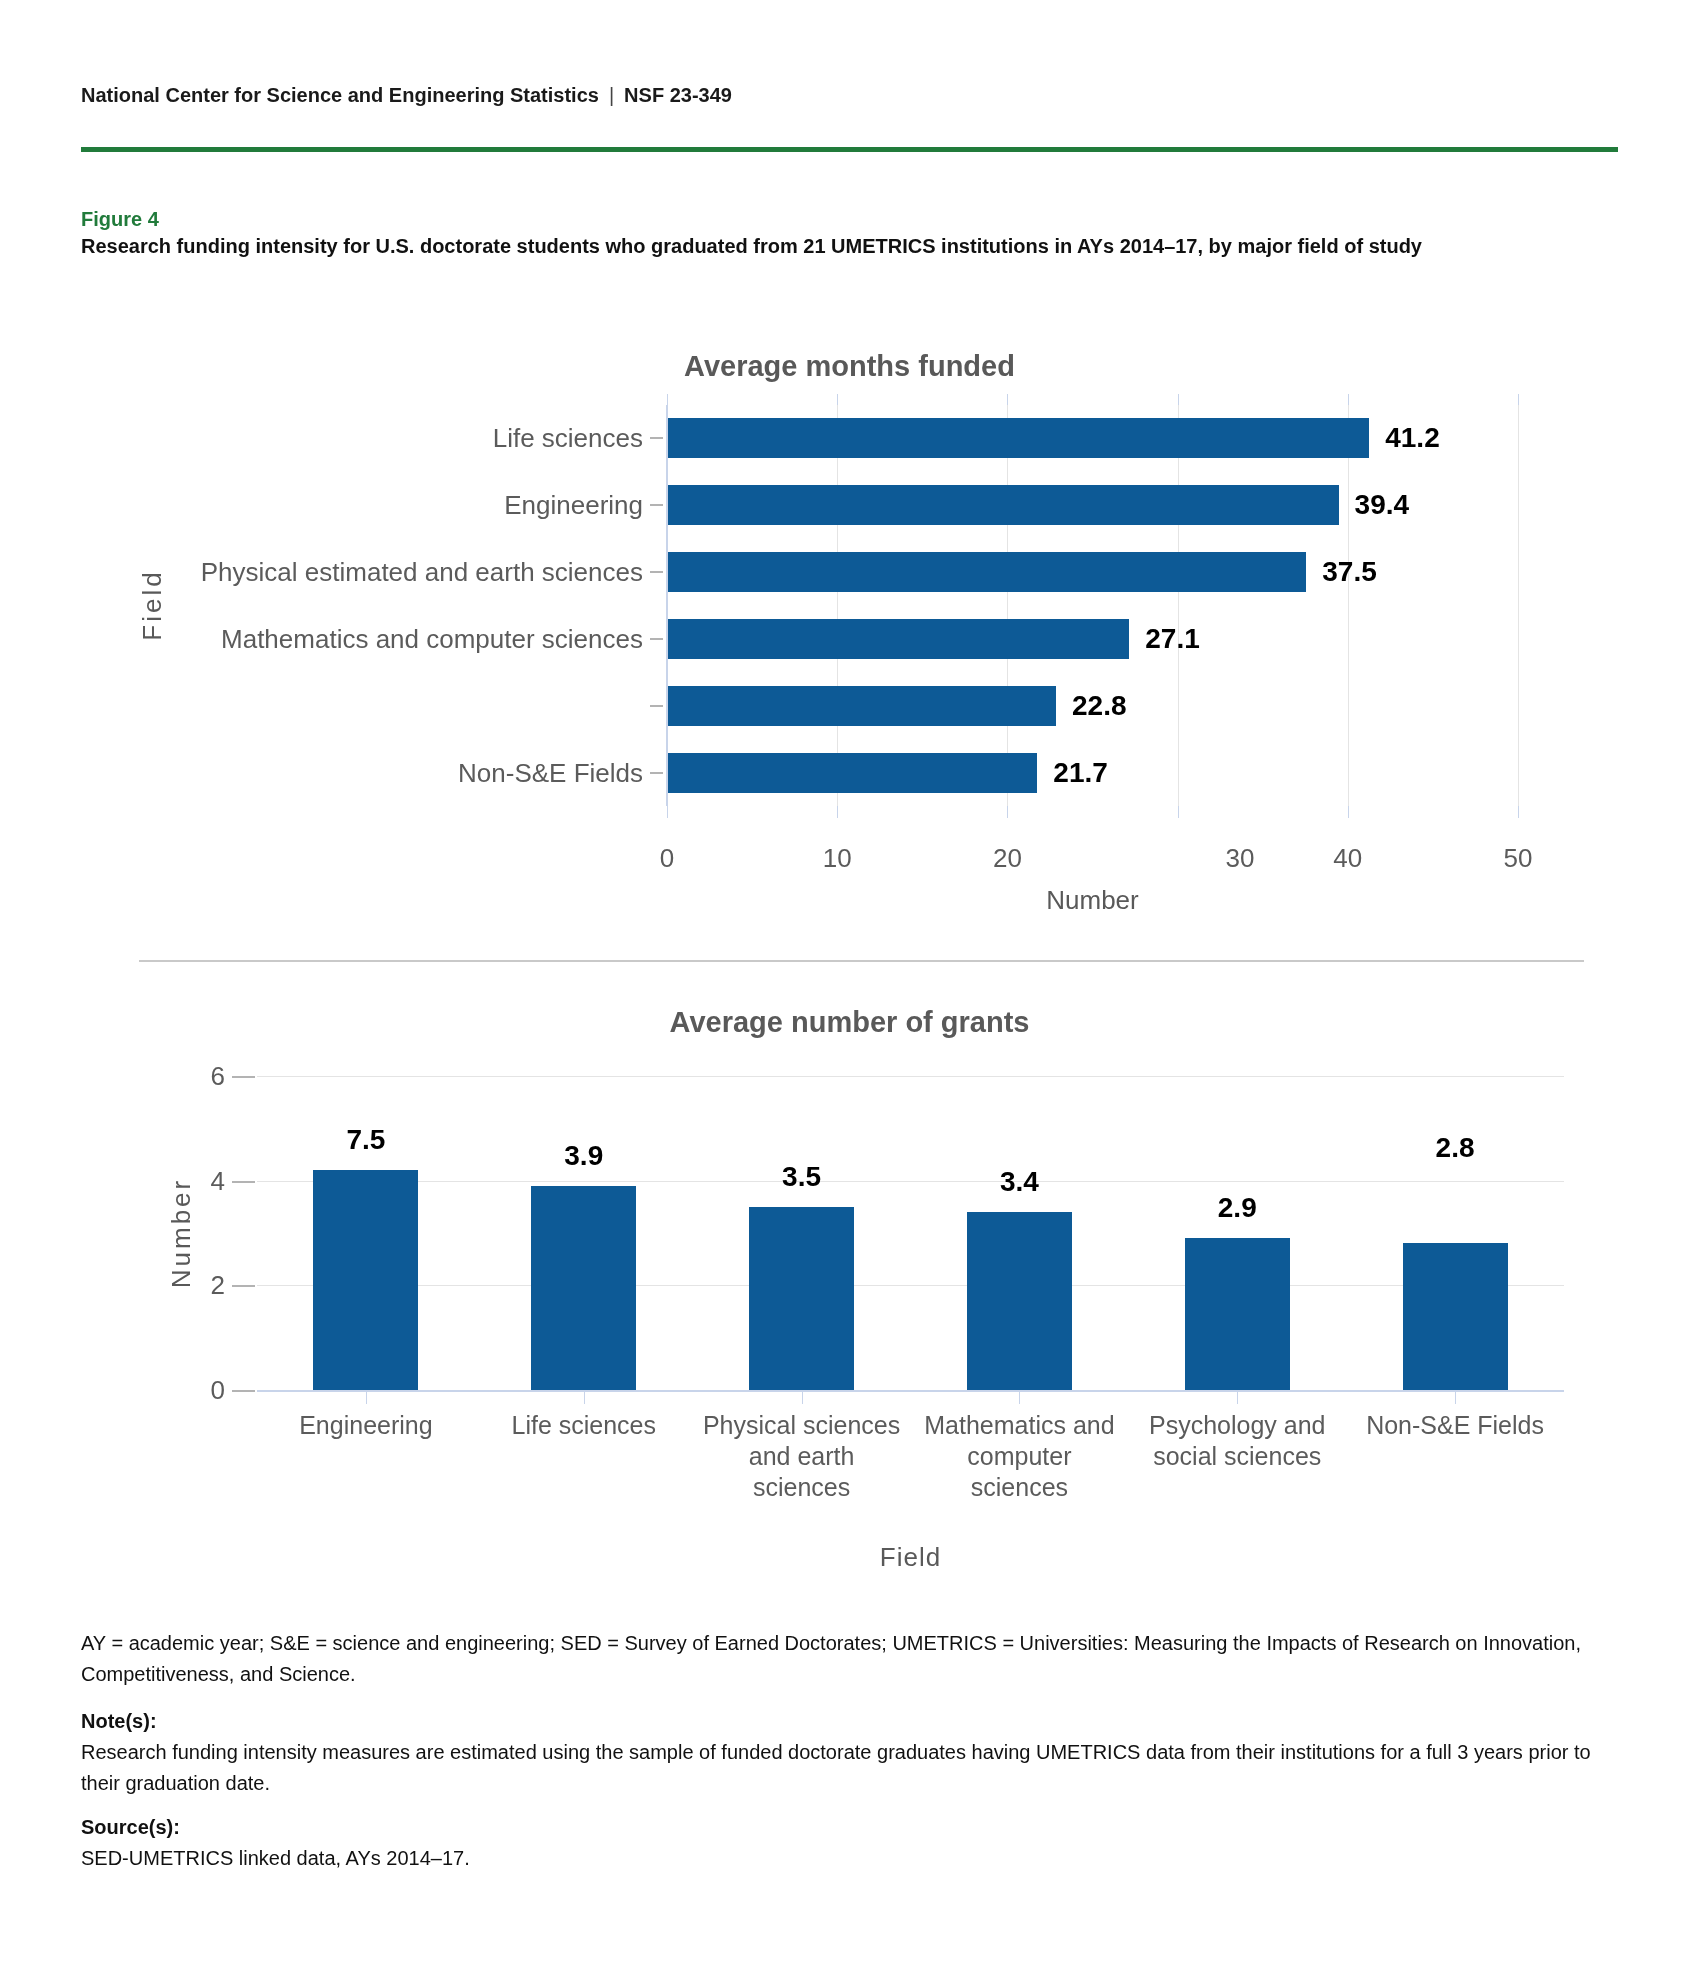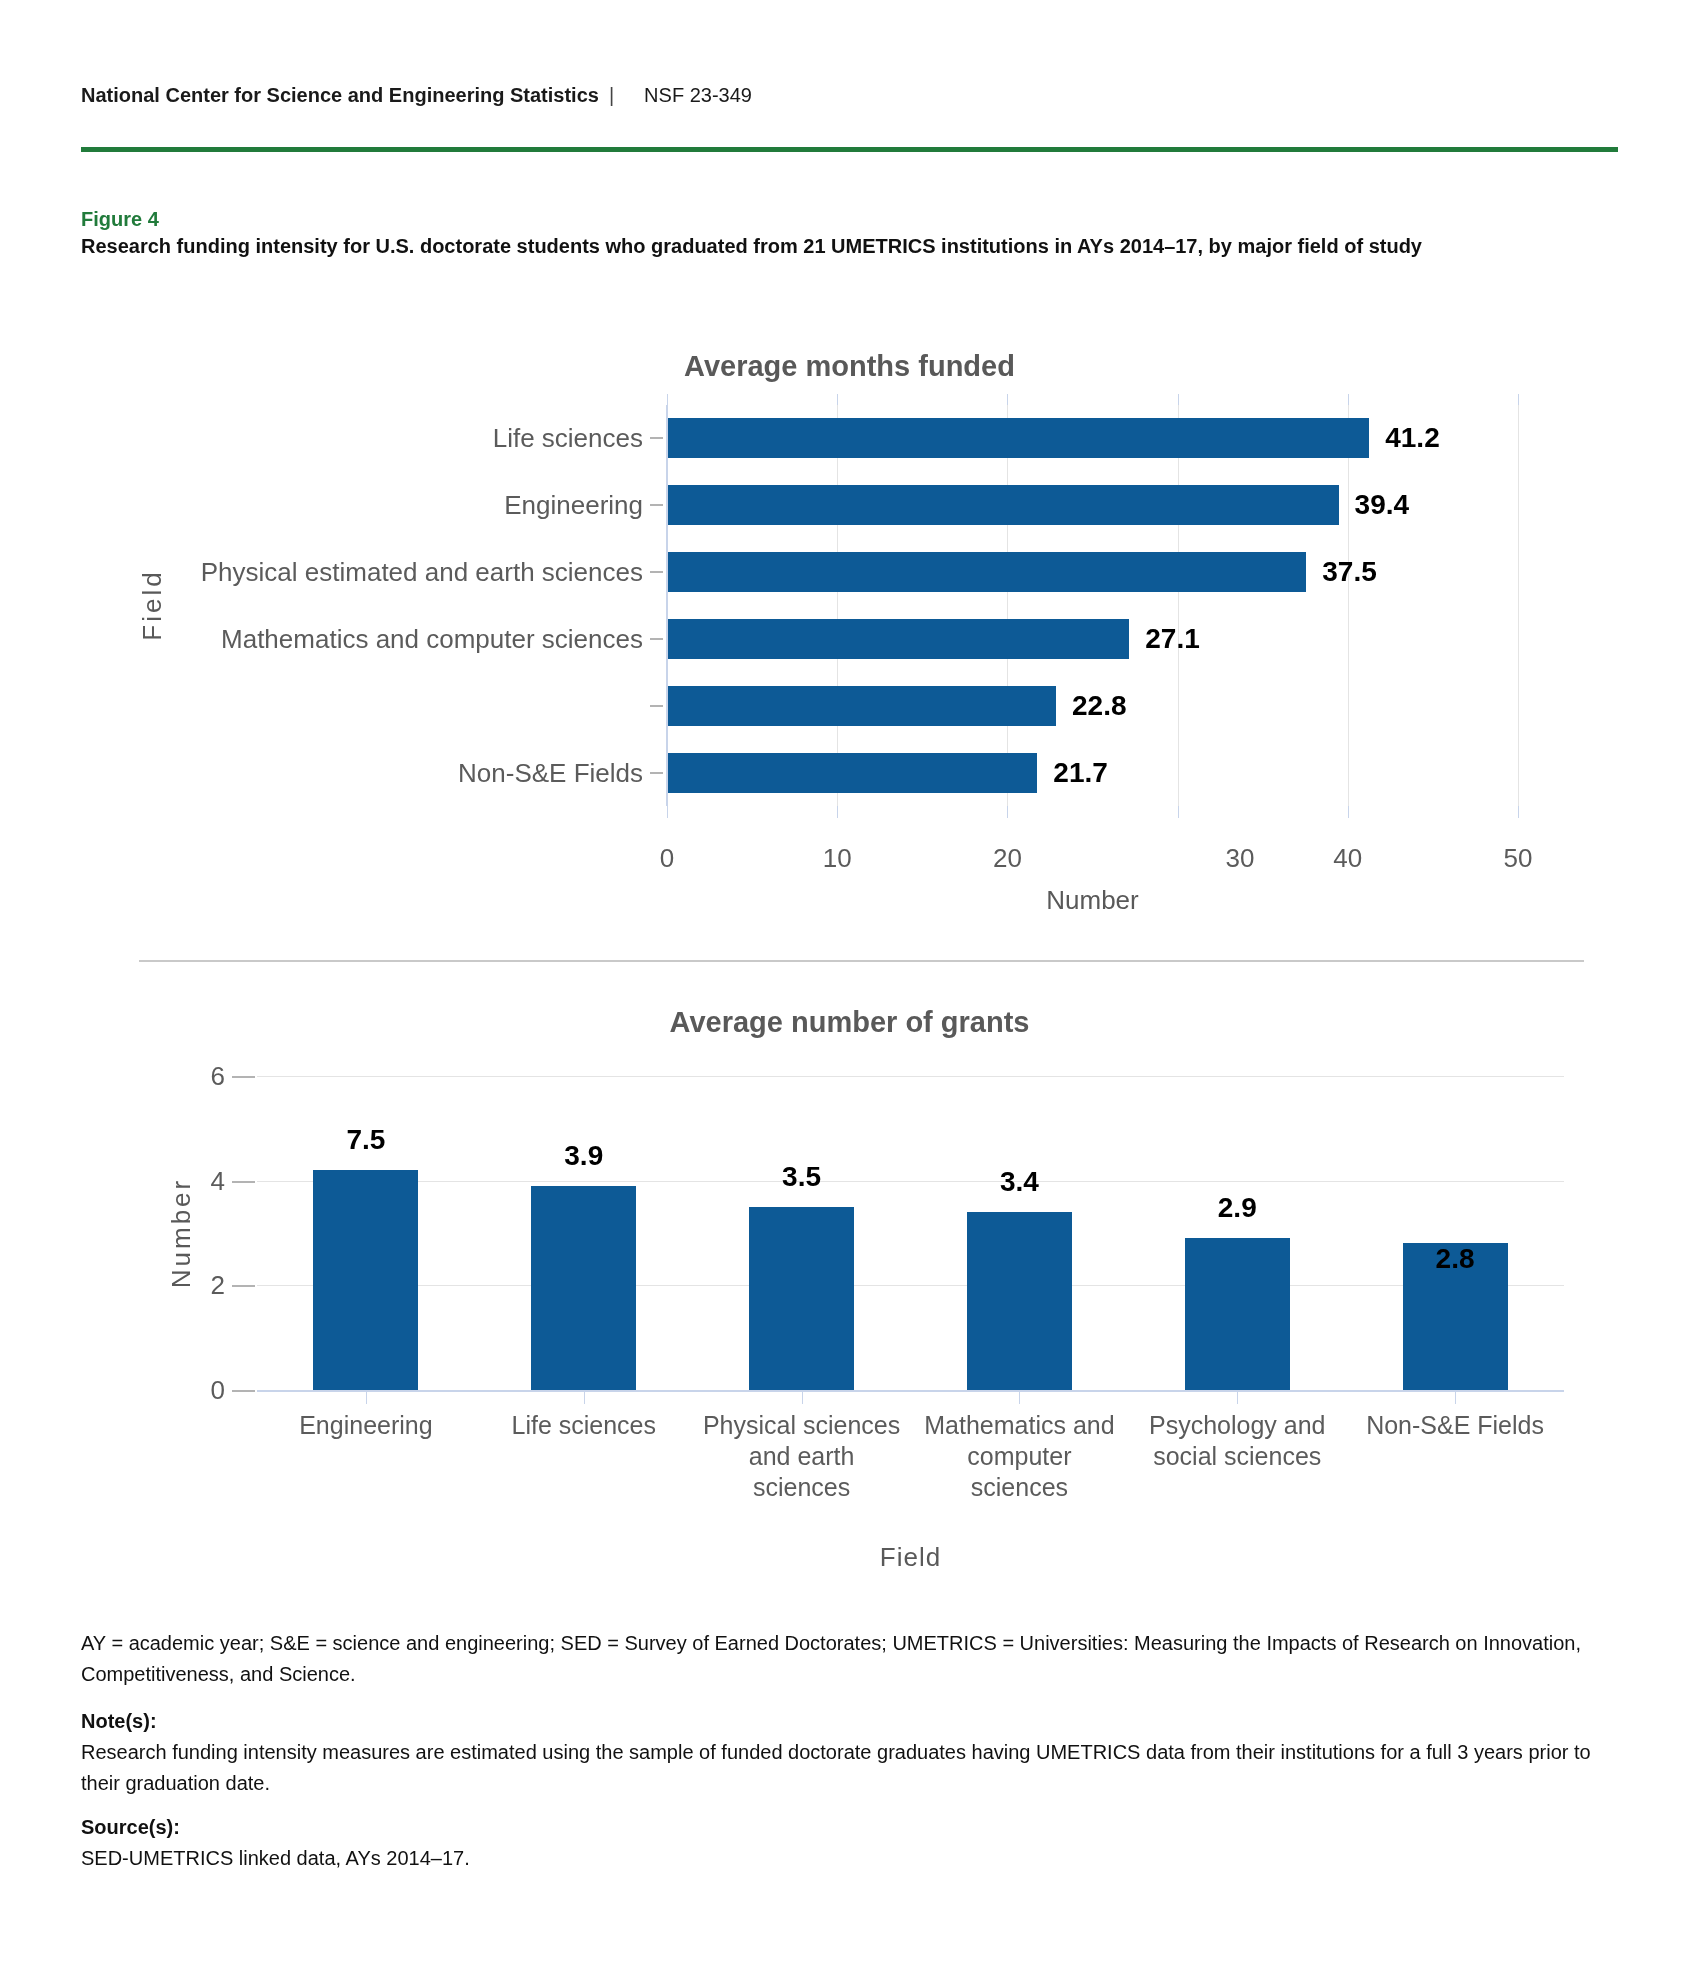--- a/index.html
+++ b/index.html
@@ -3,21 +3,21 @@
 <meta charset="utf-8">
 <style>
   html,body{margin:0;padding:0;background:#fff;}
   .page{
     position:relative;width:1699px;height:1970px;background:#ffffff;
     font-family:"Liberation Sans", sans-serif;overflow:hidden;
   }
   .abs{position:absolute;box-sizing:border-box;}
   .top-header{left:81px;top:84px;font-size:20px;font-weight:700;color:#1a1a1a;}
   .top-header .sep{font-weight:400;color:#444;padding:0 10px;}
-  .top-header .report-num{font-weight:400;margin-left:20px;}
+  .top-header .report-num{font-weight:700;}
   .green-rule{left:81px;top:147px;width:1537px;height:5px;}
   .figure-label{left:81px;top:208px;font-size:20px;font-weight:700;}
   .figure-title{left:81px;top:230px;width:1535px;font-size:20px;font-weight:700;color:#111;line-height:32px;}
   .chart-title{left:0;top:0;width:1699px;text-align:center;font-size:29px;font-weight:700;color:#595959;}
   .axis-title{font-size:26px;color:#595959;}
   .rot{transform:rotate(-90deg);letter-spacing:3px;text-align:center;}
   .gridline-v{width:1px;background:#e4e4e4;}
   .gridline-h{height:1px;background:#e4e4e4;}
   .zero-axis-v{width:2px;background:#c8d4ea;}
   .zero-axis-h{height:2px;background:#c8d4ea;}
@@ -150,21 +150,21 @@
           <div>sciences</div>
         </div>
         <div class="bar" style="left: 1184.75px; top: 1238.23px; width: 105px; height: 151.767px; position: absolute; box-sizing: border-box;"></div>
         <div class="c2-value" style="left: 1172.25px; top: 1192.23px; position: absolute; box-sizing: border-box;">2.9</div>
         <div class="tick-pw" style="left: 1237.25px; top: 1390px; width: 1px; height: 14px; position: absolute; box-sizing: border-box;"></div>
         <div class="c2-cat" style="left: 1127.25px; top: 1410px; width: 220px; position: absolute; box-sizing: border-box;">
           <div>Psychology and</div>
           <div>social sciences</div>
         </div>
         <div class="bar" style="left: 1402.58px; top: 1243.47px; width: 105px; height: 146.533px; position: absolute; box-sizing: border-box;"></div>
-        <div class="c2-value" style="left: 1390.08px; top: 1243px; position: absolute; box-sizing: border-box;">2.8</div>
+        <div class="c2-value" style="left: 1390.08px; top: 1132px; position: absolute; box-sizing: border-box;">2.8</div>
         <div class="tick-pw" style="left: 1455.08px; top: 1390px; width: 1px; height: 14px; position: absolute; box-sizing: border-box;"></div>
         <div class="c2-cat" style="left: 1345.08px; top: 1410px; width: 220px; position: absolute; box-sizing: border-box;">
           <div>Non-S&amp;E Fields</div>
         </div>
       </div>
   </div>
 
   <div class="abs footnote" style="top:1628px;">AY = academic year; S&amp;E = science and engineering; SED = Survey of Earned Doctorates; UMETRICS = Universities: Measuring the Impacts of Research on Innovation, Competitiveness, and Science.</div>
   <div class="abs footnote fn-bold" style="top:1706px;">Note(s):</div>
   <div class="abs footnote" style="top:1737px;">Research funding intensity measures are estimated using the sample of funded doctorate graduates having UMETRICS data from their institutions for a full 3 years prior to their graduation date.</div>

